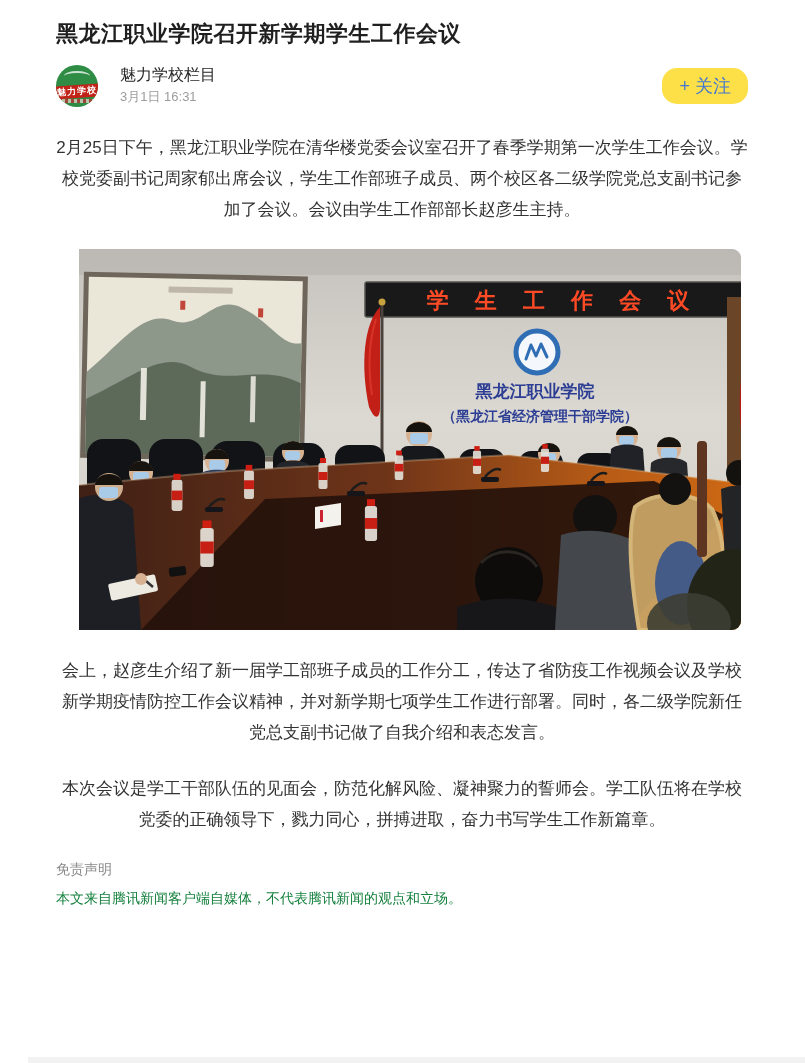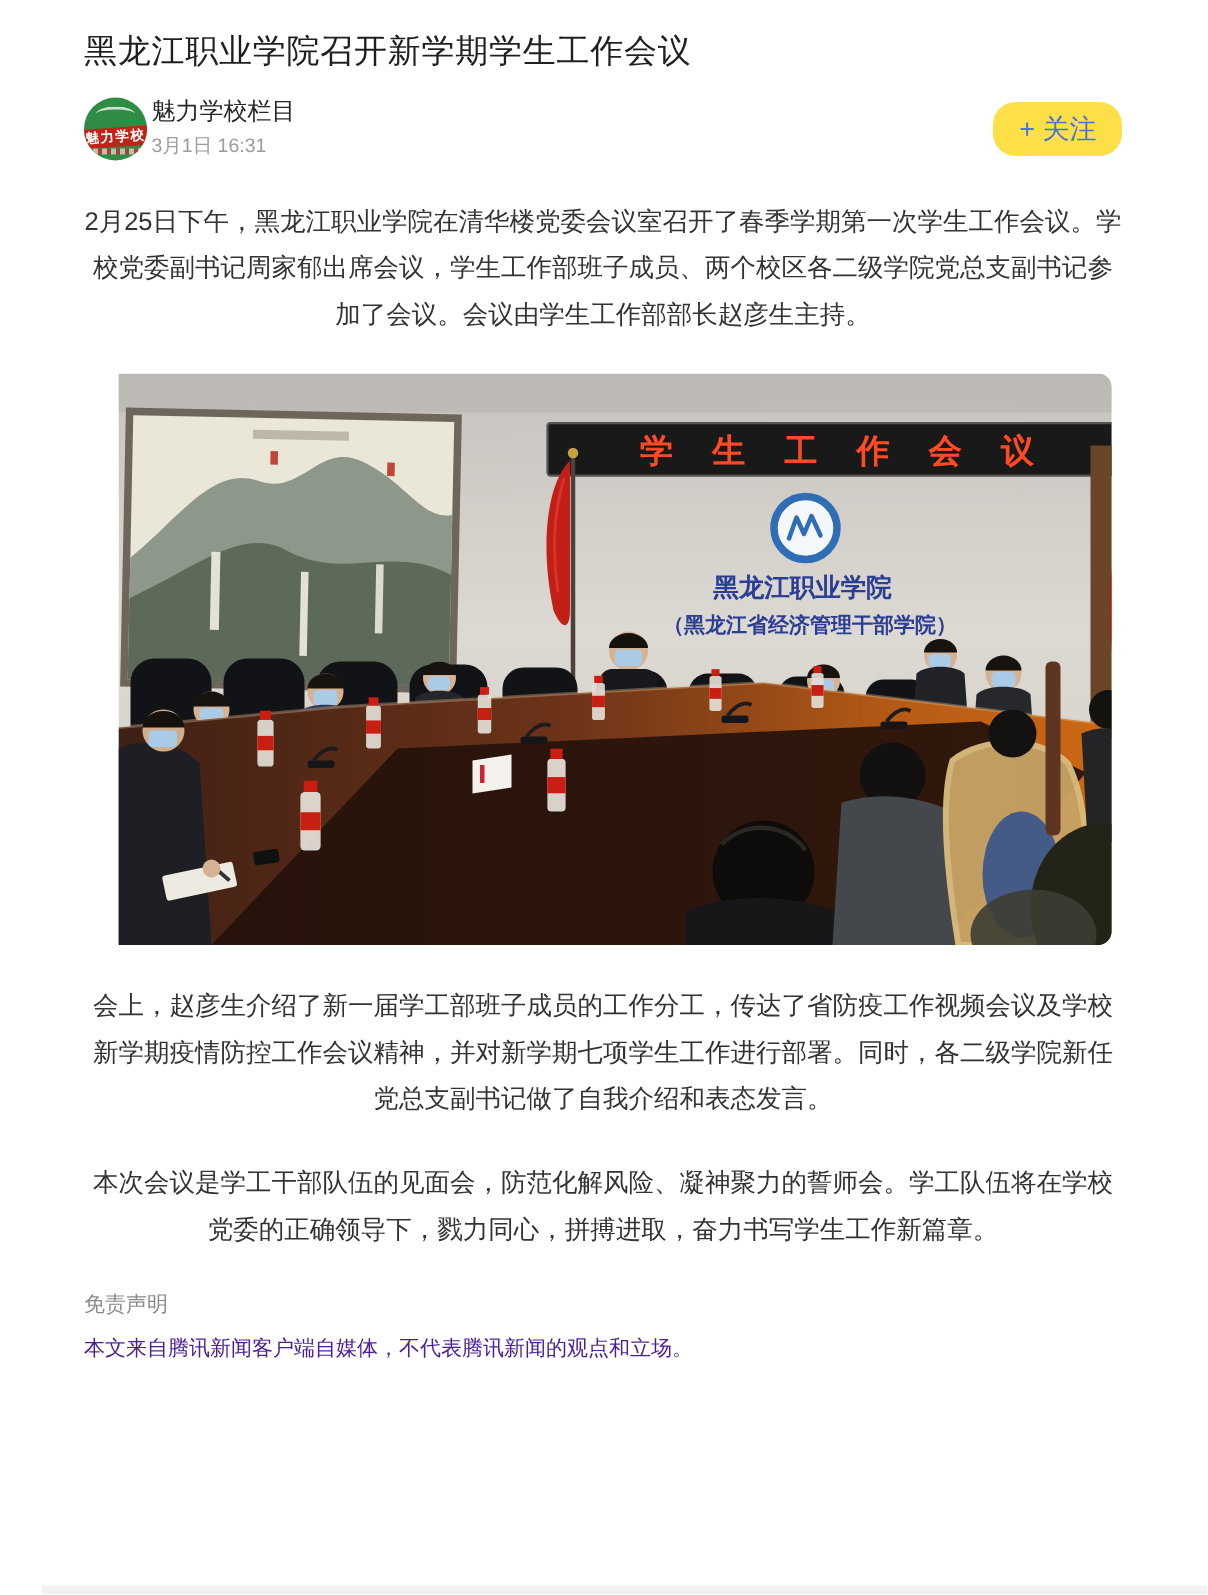--- a/index.html
+++ b/index.html
@@ -1,41 +1,41 @@
 <!DOCTYPE html>
 <html lang="zh"><head>
 <meta charset="utf-8">
 <style>
   * { margin: 0; padding: 0; box-sizing: border-box; }
   html, body { width: 805px; height: 1063px; background: #ffffff; overflow: hidden; }
   body { font-family: "Liberation Sans", "DejaVu Sans", sans-serif; position: relative; }
   .content { width: 692px; margin-left: 56px; padding-top: 20px; }
 
-  .article-title { font-size: 22px; font-weight: 400; color: #1f1f1f; line-height: 1.3; letter-spacing: 0.5px; }
+  .article-title { font-size: 22px; font-weight: 700; color: #1f1f1f; line-height: 1.3; letter-spacing: 0.5px; }
 
   .author-row { display: flex; align-items: center; margin-top: 16px; }
   .avatar { width: 42px; height: 42px; border-radius: 50%; background: #2f8c45; position: relative; overflow: hidden; flex: 0 0 auto; cursor: pointer; }
   .avatar .band { position: absolute; left: -4px; right: -4px; top: 20px; height: 13px; background: #c22318; transform: rotate(-4deg); }
   .avatar .band span { display: block; text-align: center; font-size: 9px; font-weight: 700; color: #ffffff; line-height: 13px; letter-spacing: 1px; }
   .avatar .squiggle { position: absolute; top: 6px; left: 8px; width: 26px; height: 10px; border-top: 2px solid rgba(255,255,255,.75); border-radius: 50%; }
   .avatar .subline { position: absolute; left: 0; right: 0; top: 34px; height: 4px; background: repeating-linear-gradient(90deg,#d8d2c2 0 3px,#b33 3px 6px); opacity:.8; }
-  .author-meta { margin-left: 3px; }
+  .author-meta { margin-left: 22px; }
   .author-name { font-size: 16px; color: #262626; line-height: 20px; cursor: pointer; }
   .author-date { font-size: 13px; color: #9c9c9c; margin-top: 3px; }
   .follow-btn { margin-left: auto; background: #fde047; color: #4477d1; border: none; border-radius: 15px; font-size: 18px; padding: 6px 17px; cursor: pointer; font-family: inherit; }
 
   .article-body { margin-top: 6px; text-align: center; }
   .article-body p { font-size: 17px; color: #333333; line-height: 31px; margin-top: 25px; }
 
   figure.article-photo { width: 678px; margin: 24px auto 0 auto; border-radius: 9px; overflow: hidden; line-height: 0; cursor: pointer; padding-left: 16px; }
   figure.article-photo svg { display: block; }
 
   .disclaimer { margin-top: 26px; }
   .disclaimer-label { font-size: 14px; color: #8a8a8a; }
-  .disclaimer-text { font-size: 14px; color: #4c1d95; margin-top: 9px; line-height: 20px; }
+  .disclaimer-text { font-size: 14px; color: #15803d; margin-top: 9px; line-height: 20px; }
 
   .next-section-strip { position: absolute; left: 28px; right: 0; bottom: 0; height: 6px; background: #f2f2f2; }
 </style>
 </head>
 <body>
 
 <div class="content">
 
   <h1 class="article-title">黑龙江职业学院召开新学期学生工作会议</h1>
 

